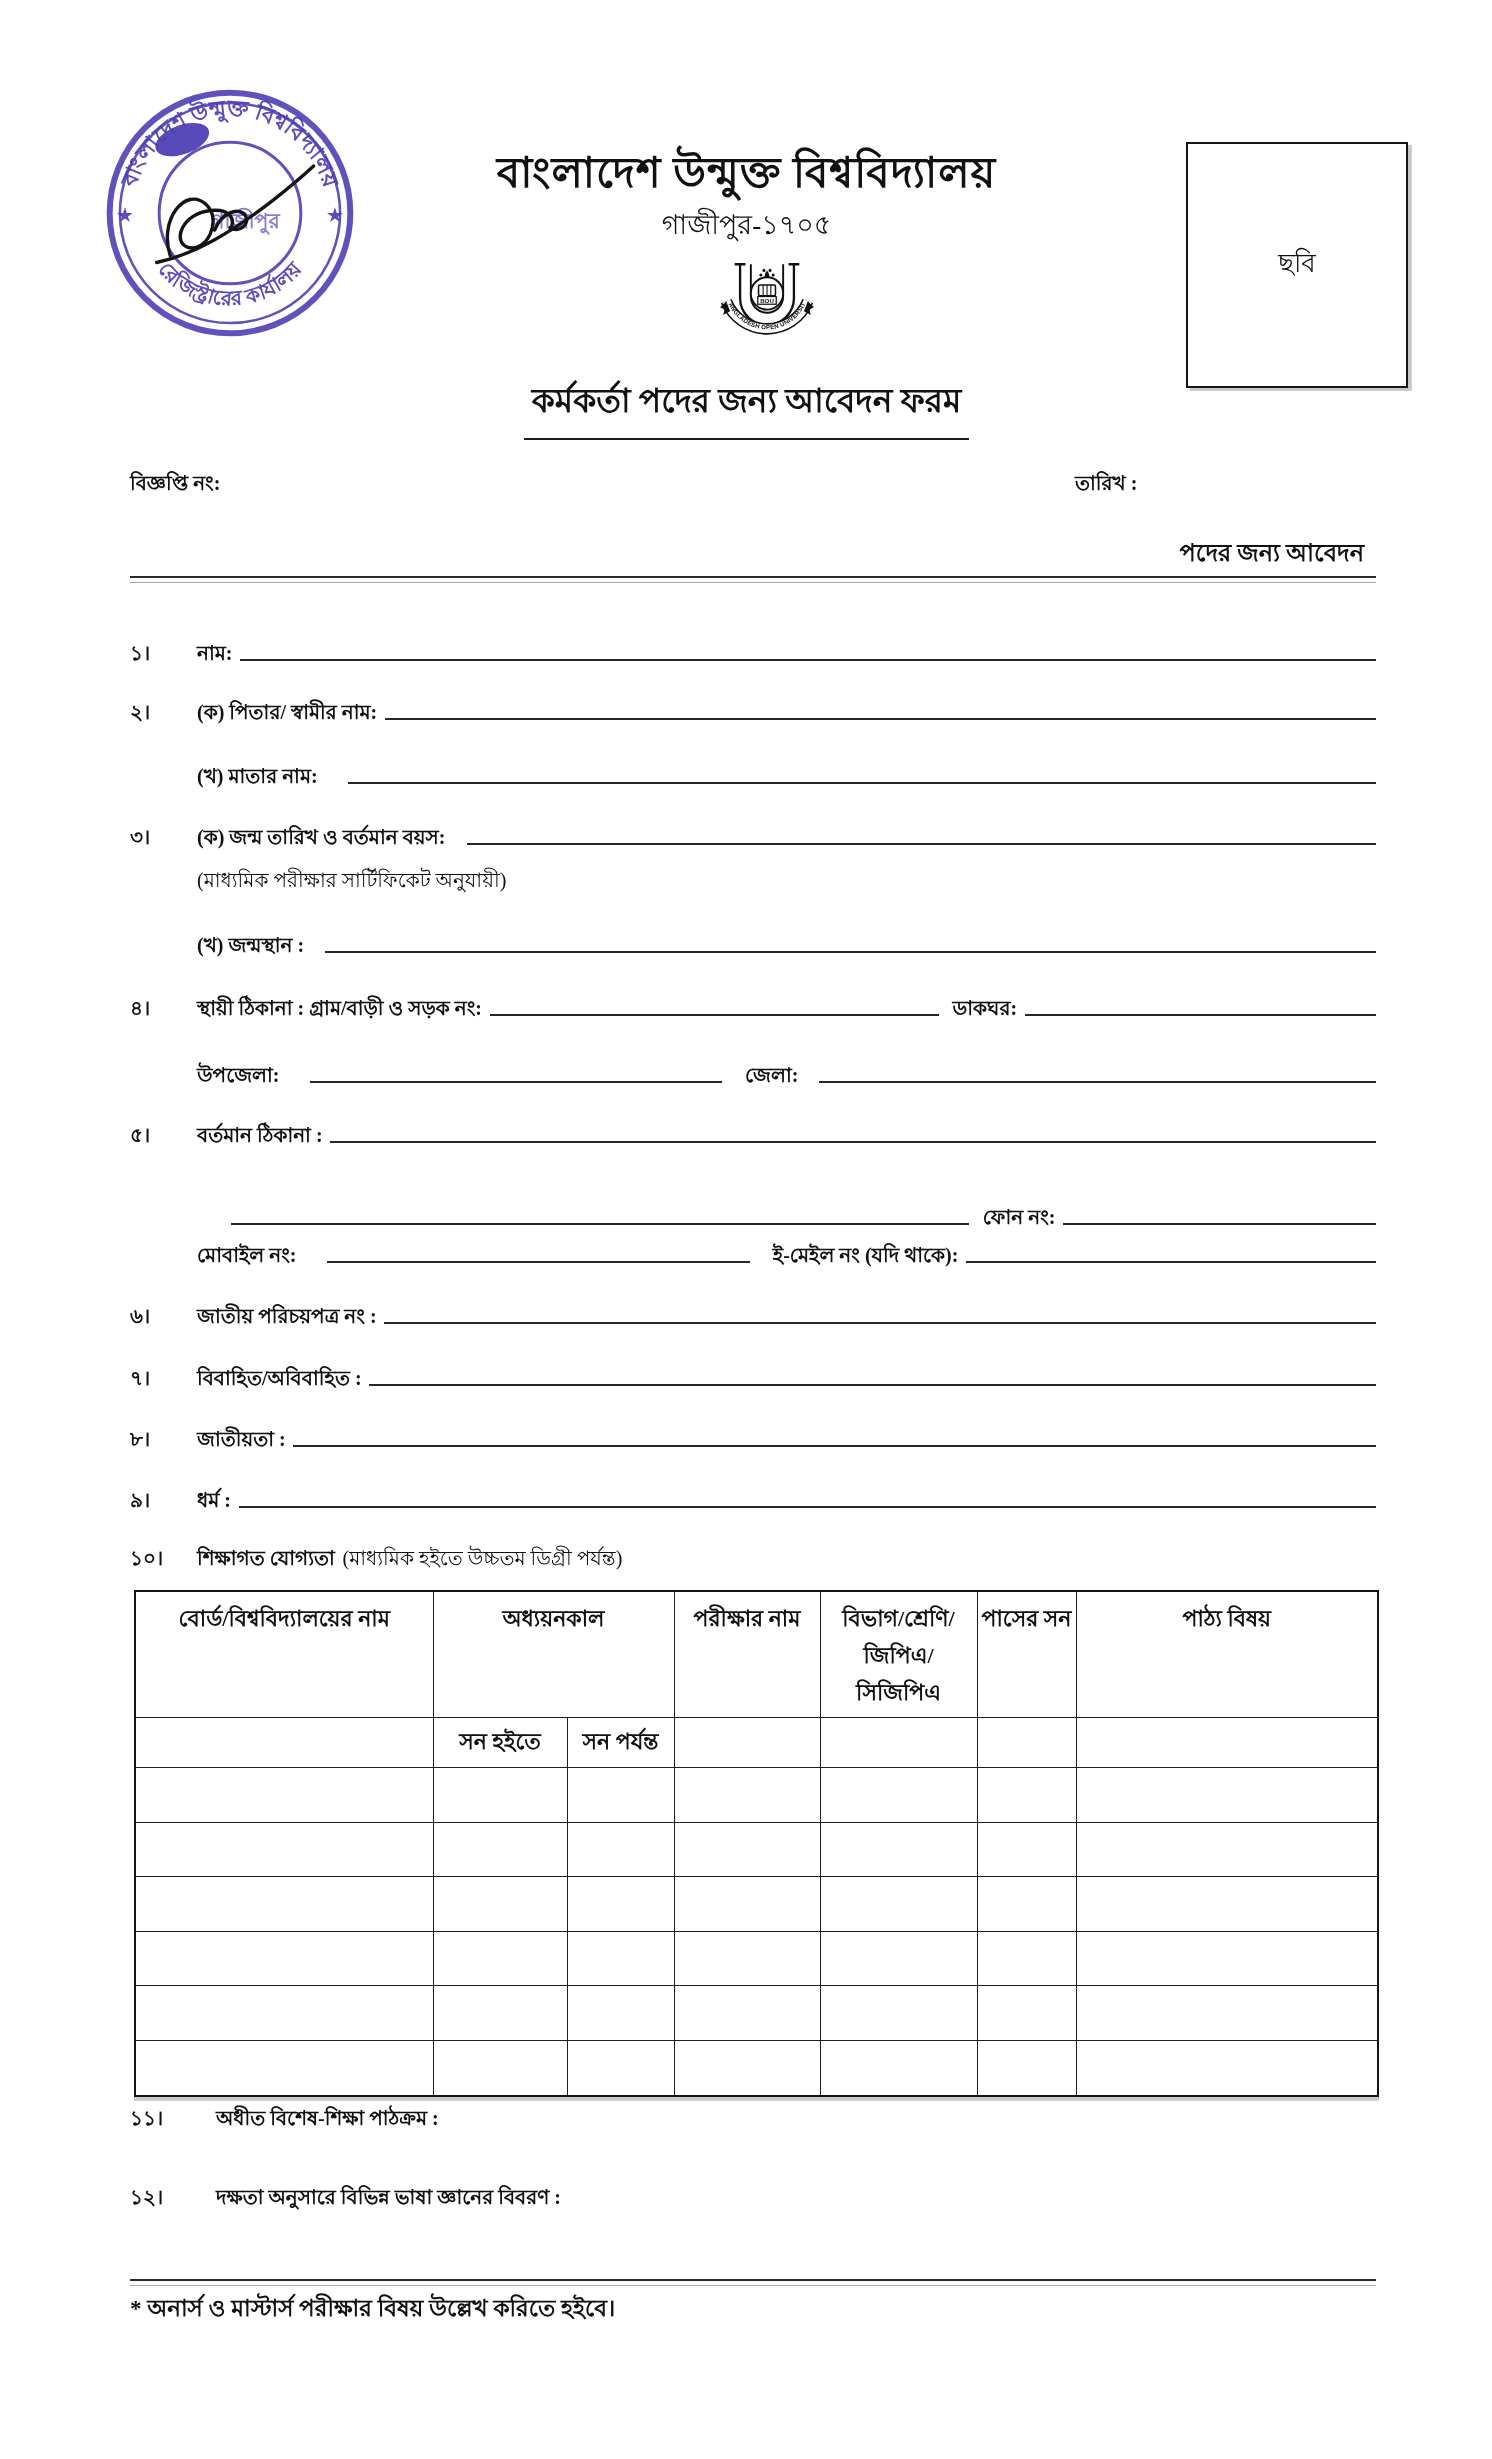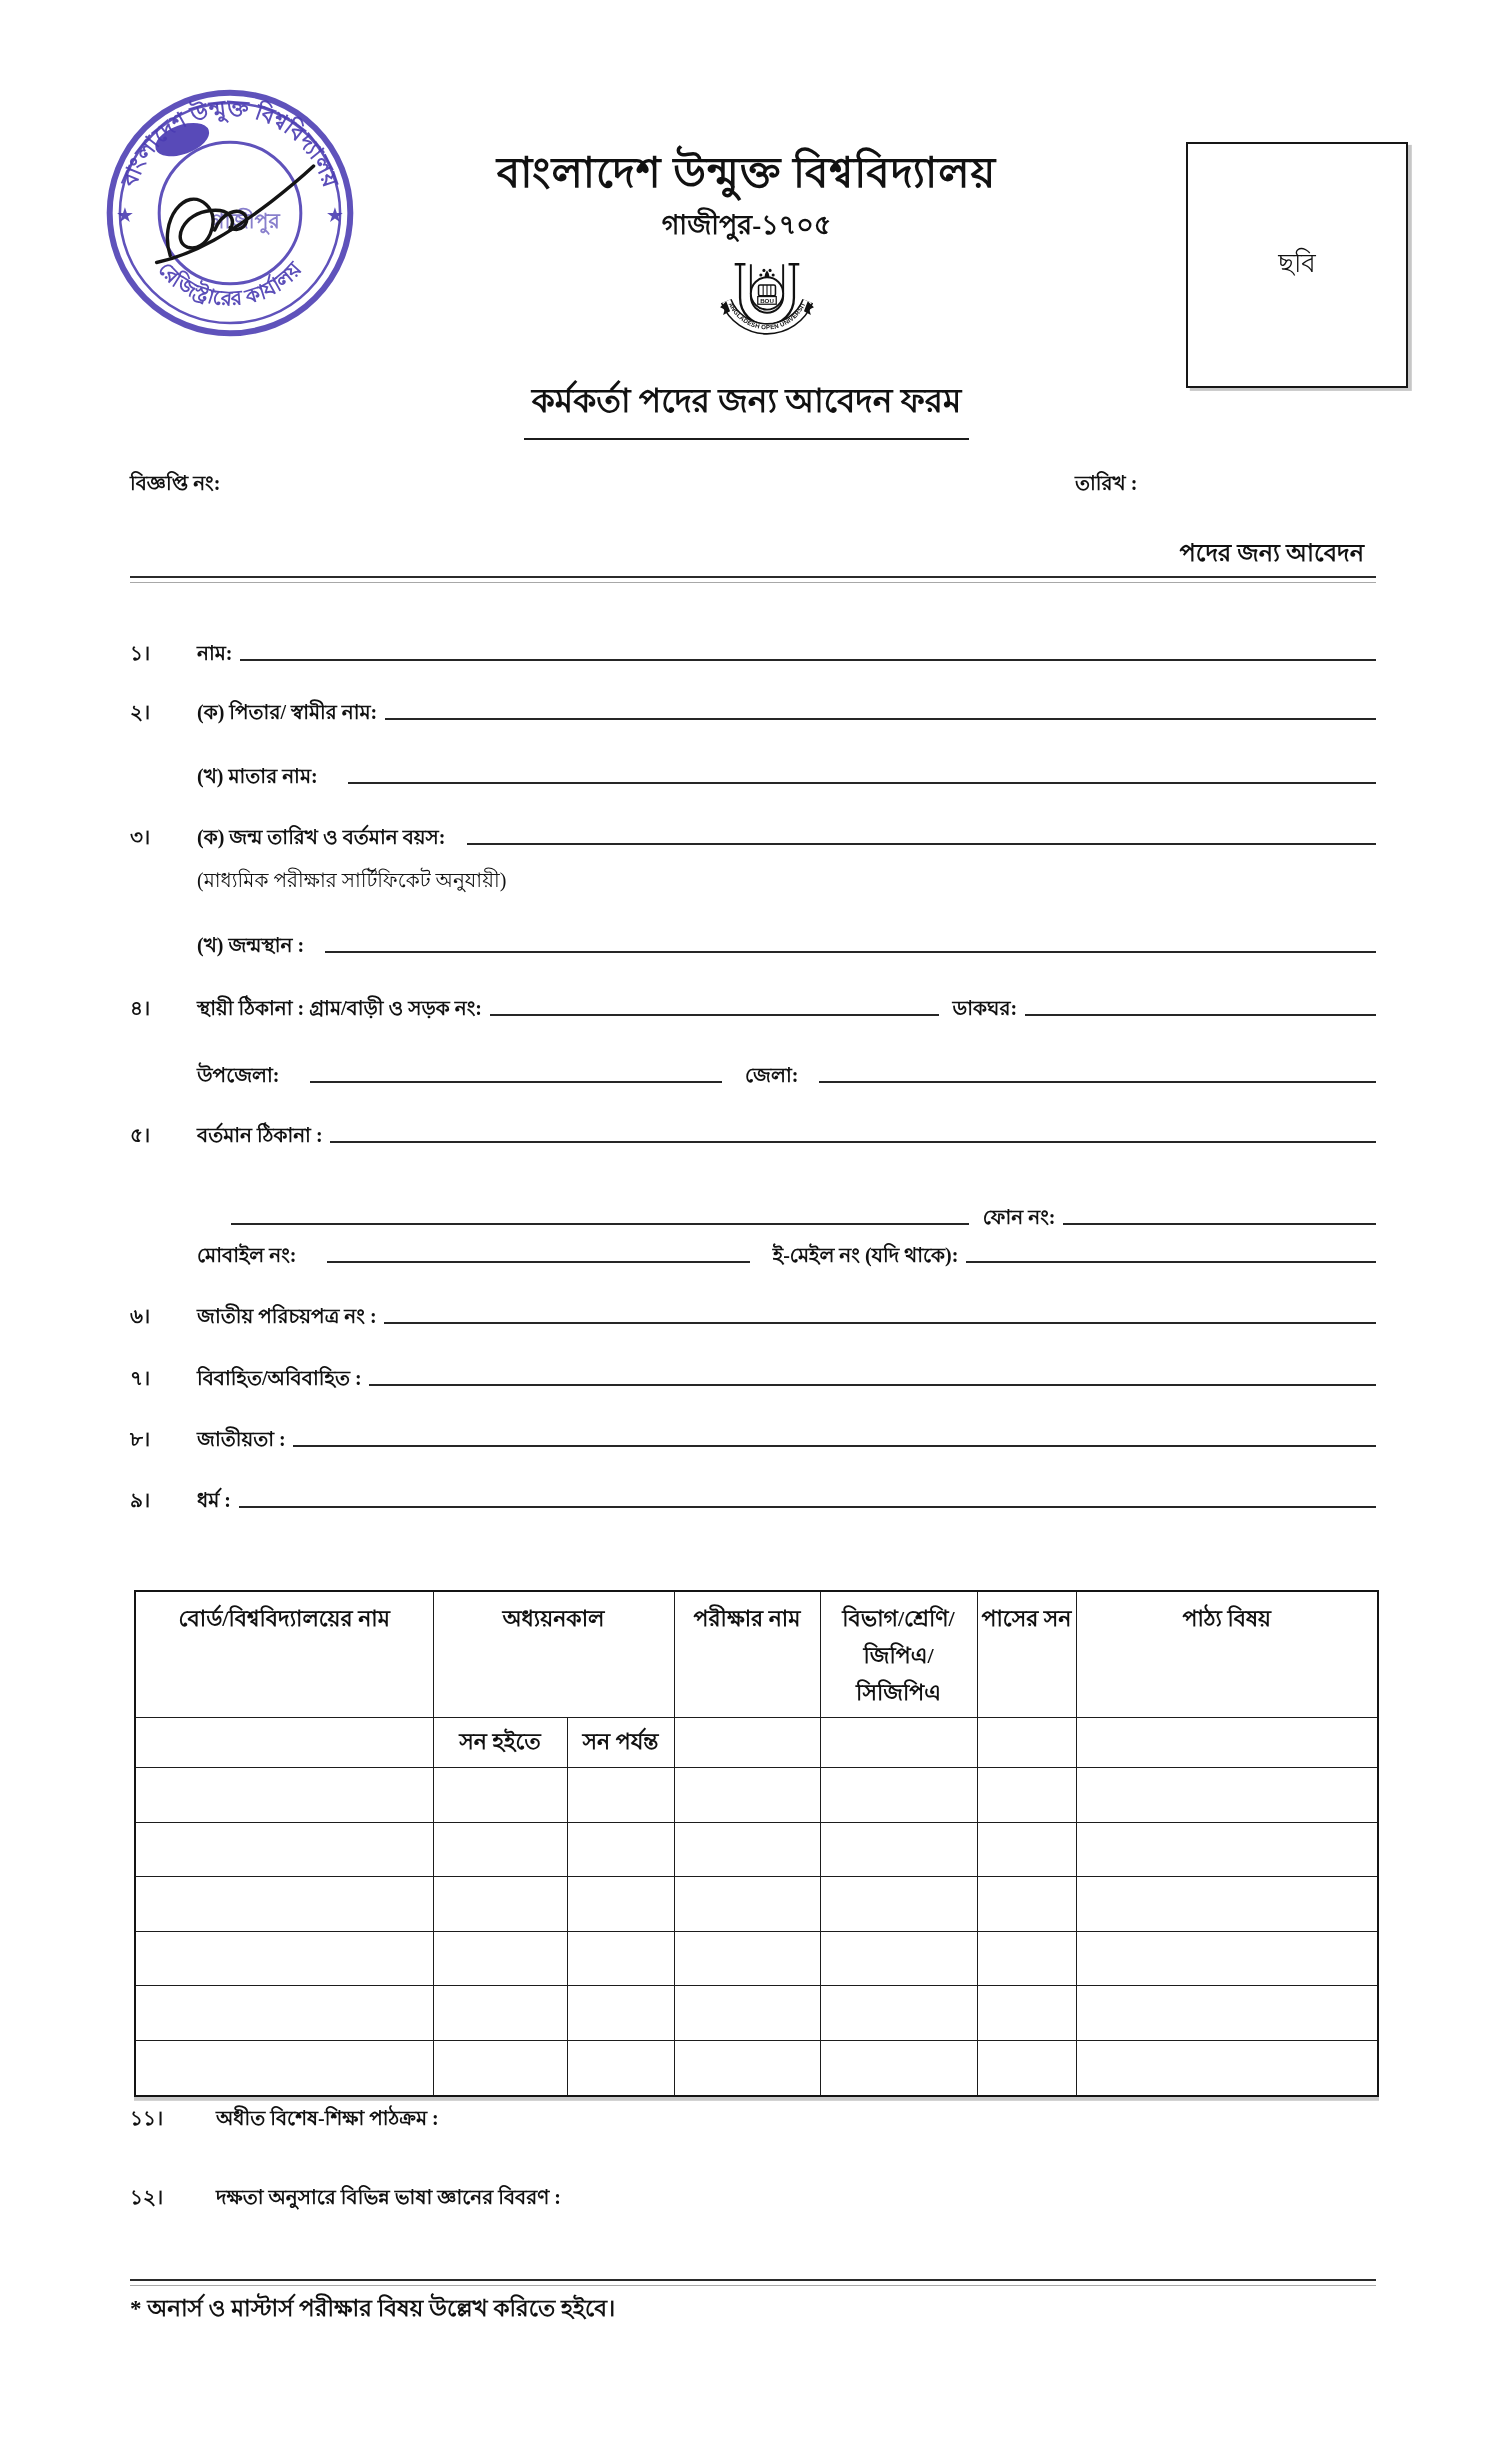--- a/index.html
+++ b/index.html
@@ -5,21 +5,21 @@
   html,body{margin:0;padding:0;background:#e8e8e8;}
   .page{
     position:relative; width:1493px; height:2459px; background:#ffffff;
     margin:0 auto; overflow:hidden;
     font-family:"Liberation Serif","DejaVu Serif",serif; color:#111;
   }
   
   .stamp{position:absolute; left:102px; top:85px; width:256px; height:256px;}
   .center-stack{position:absolute; left:0; right:0; text-align:center;}
   .uni-title{top:140px; font-size:42px; font-weight:700; letter-spacing:1px;}
-  .uni-sub{top:204px; font-size:27px; font-weight:700;}
+  .uni-sub{top:204px; font-size:27px; font-weight:400;}
   .logo-wrap{position:absolute; left:717px; top:257px; width:100px; height:96px;}
   .form-title{top:375px; font-size:33px; font-weight:700;}
   .form-title .ft-inner{display:inline-block; border-bottom:2.9px solid #1c1c1c; padding:0 7.7px 6.7px 7.7px;}
   .photo-box{
     position:absolute; left:1186px; top:142px; width:218px; height:242px;
     border:2.9px solid #161616; box-shadow:3.8px 2.9px 0 rgba(130,130,130,.45);
     display:flex; align-items:center; justify-content:center;
     font-size:26px; font-weight:400;
   }
   
@@ -232,20 +232,25 @@
     <span class="lbl">জাতীয়তা :</span>
     <span class="fill"></span>
   </div>
 
   <div class="frow" style="top:1478px">
     <span class="num">৯।</span>
     <span class="lbl">ধর্ম :</span>
     <span class="fill"></span>
   </div>
 
+  <div class="frow" style="top:1536px">
+    <span class="num">১০।</span>
+    <span class="lbl">শিক্ষাগত যোগ্যতা</span>
+    <span class="lbl note-txt">(মাধ্যমিক হইতে উচ্চতম ডিগ্রী পর্যন্ত)</span>
+  </div>
 
   <table class="edu-table">
     <colgroup>
       <col style="width:298px">
         <col style="width:134px">
         <col style="width:107px">
       <col style="width:146px">
         <col style="width:157px">
         <col style="width:99px">
         <col style="width:302px">

